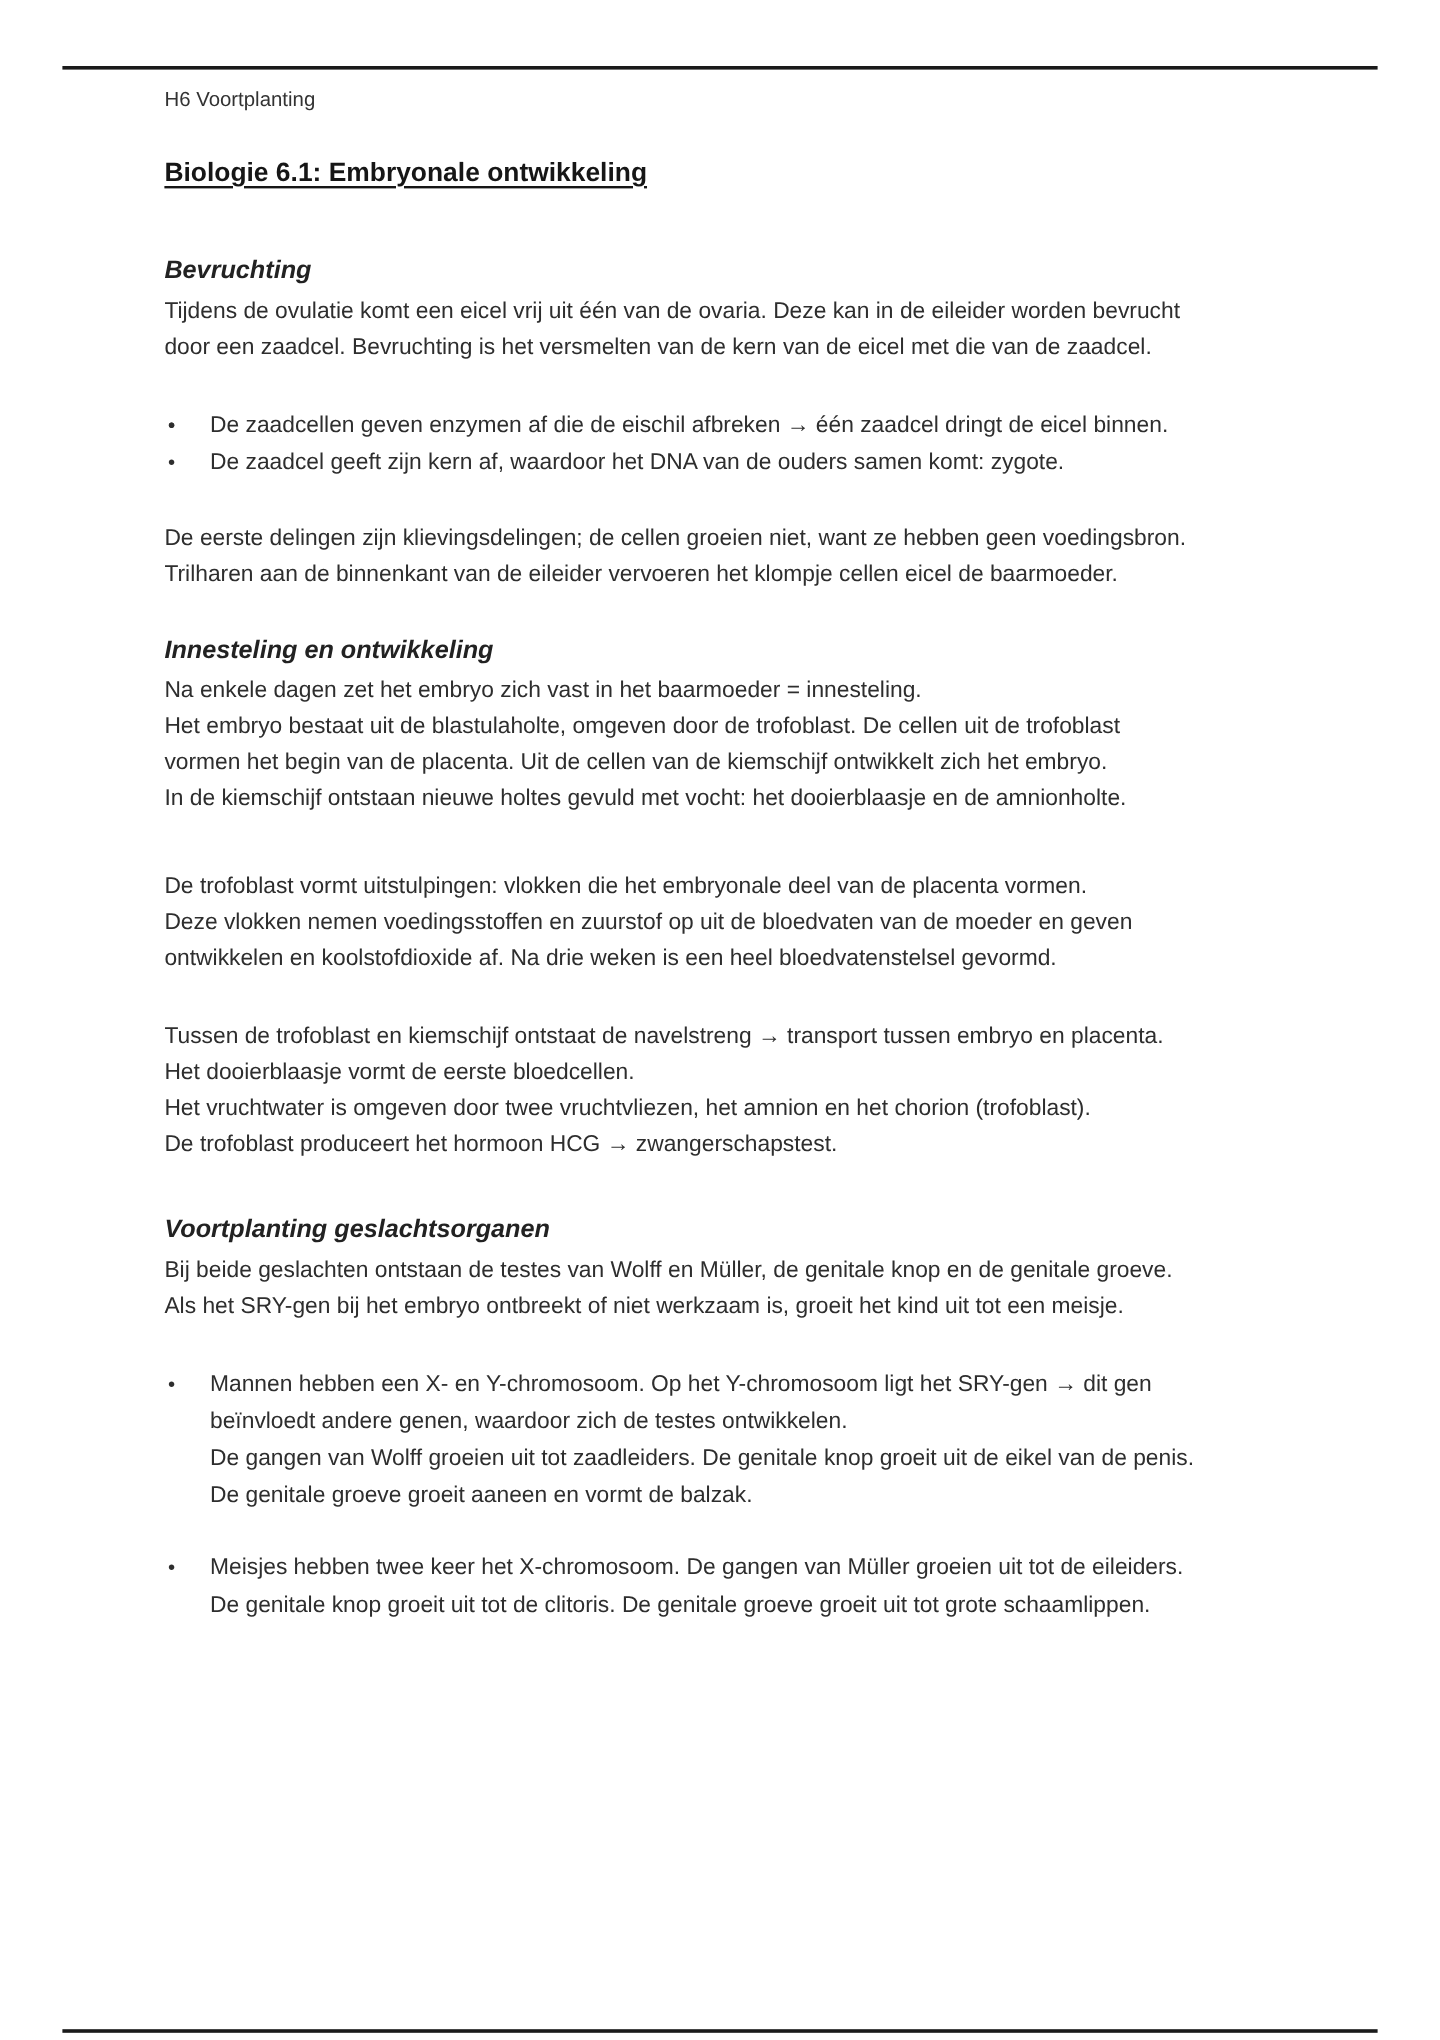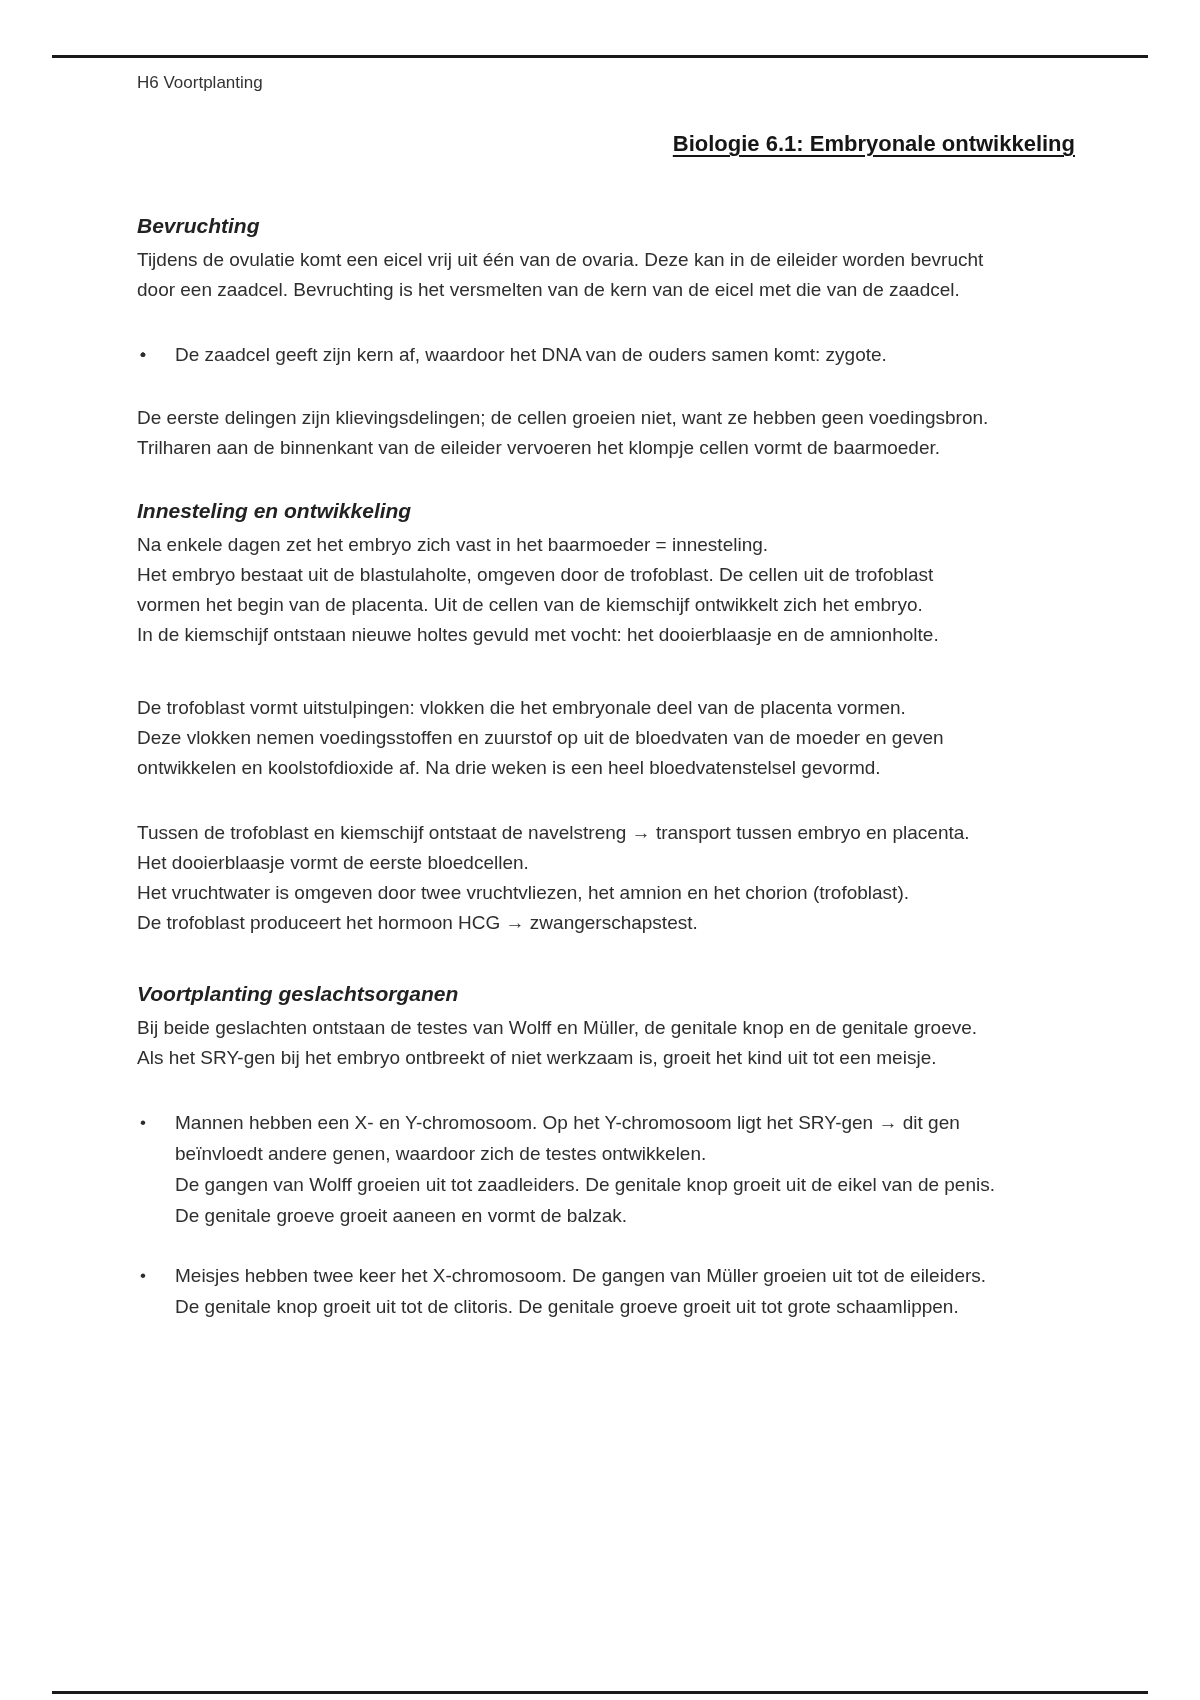--- a/index.html
+++ b/index.html
@@ -34,21 +34,21 @@
     font-size: 17px;
     line-height: 22px;
     color: #333333;
   }
 
   .doc-title {
     margin: 36px 0 0 0;
     font-size: 22px;
     font-weight: bold;
     line-height: 28px;
-    text-align: right;
+    text-align: left;
     text-decoration: underline;
     text-underline-offset: 4px;
     color: #161616;
   }
 
   .sec-heading {
     margin: 34px 0 6px 0;
     font-size: 21px;
     font-weight: bold;
     font-style: italic;
@@ -102,28 +102,29 @@
     <section>
       <h2 class="sec-heading first">Bevruchting</h2>
       <p class="body">Tijdens de ovulatie komt een eicel vrij uit één van de ovaria. Deze kan in de eileider worden bevrucht
 door een zaadcel. Bevruchting is het versmelten van de kern van de eicel met die van de zaadcel.</p>
       <ul class="bullets">
         <li>
           <span class="marker">•</span>
         </li>
         <li>
           <span class="marker">•</span>
+          <span class="li-text">De zaadcellen geven enzymen af die de eischil afbreken → één zaadcel dringt de eicel binnen.</span>
         </li>
         <li>
           <span class="marker">•</span>
           <span class="li-text">De zaadcel geeft zijn kern af, waardoor het DNA van de ouders samen komt: zygote.</span>
         </li>
       </ul>
       <p class="body sp">De eerste delingen zijn klievingsdelingen; de cellen groeien niet, want ze hebben geen voedingsbron.
-Trilharen aan de binnenkant van de eileider vervoeren het klompje cellen vormt de baarmoeder.</p>
+Trilharen aan de binnenkant van de eileider vervoeren het klompje cellen eicel de baarmoeder.</p>
     </section>
 
     <section>
       <h2 class="sec-heading">Innesteling en ontwikkeling</h2>
       <p class="body">Na enkele dagen zet het embryo zich vast in het baarmoeder = innesteling.
 Het embryo bestaat uit de blastulaholte, omgeven door de trofoblast. De cellen uit de trofoblast
 vormen het begin van de placenta. Uit de cellen van de kiemschijf ontwikkelt zich het embryo.
 In de kiemschijf ontstaan nieuwe holtes gevuld met vocht: het dooierblaasje en de amnionholte.</p>
       <p class="body sp-a">De trofoblast vormt uitstulpingen: vlokken die het embryonale deel van de placenta vormen.
 Deze vlokken nemen voedingsstoffen en zuurstof op uit de bloedvaten van de moeder en geven

